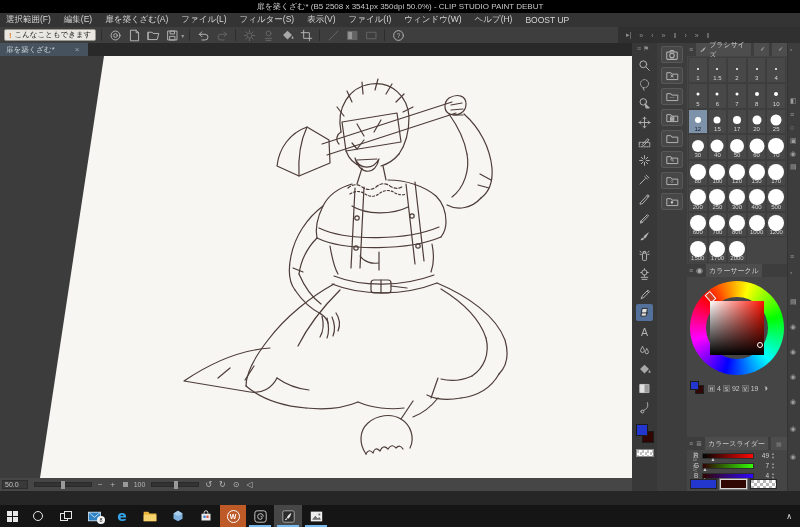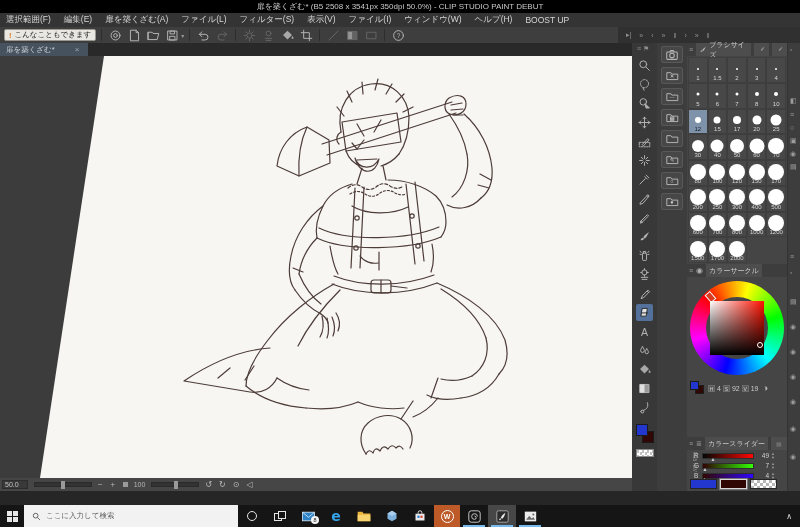--- a/index.html
+++ b/index.html
@@ -798,27 +798,20 @@
 
   <div class="taskbar">
     <div class="tb-start">
       <div class="winlogo">
           <div></div>
           <div></div>
           <div></div>
           <div></div>
         </div>
     </div>
-    <div class="tb-search">
-      <svg class="ico" width="9" height="9" viewBox="0 0 16 16">
-        <circle cx="6.5" cy="6.5" r="4.2" stroke="#555" fill="none" stroke-width="1.6"></circle>
-          <path d="M9.8 9.8 L14 14" stroke="#555" stroke-width="1.6"></path>
-      </svg>
-      <span>ここに入力して検索</span>
-    </div>
     <span id="task-icons" style="display:flex;">
         <div class="task-ic">
           <div style="width:10px;height:10px;border:1.5px solid #e6e6e6;border-radius:50%"></div>
         </div>
         <div class="task-ic">
           <div style="position:relative;width:12px;height:11px">
             <div style="position:absolute;left:0;top:2px;width:8px;height:8px;border:1px solid #e6e6e6"></div>
             <div style="position:absolute;left:4px;top:0;width:8px;height:8px;border:1px solid #e6e6e6;background:#151515"></div>
           </div>
         </div>

